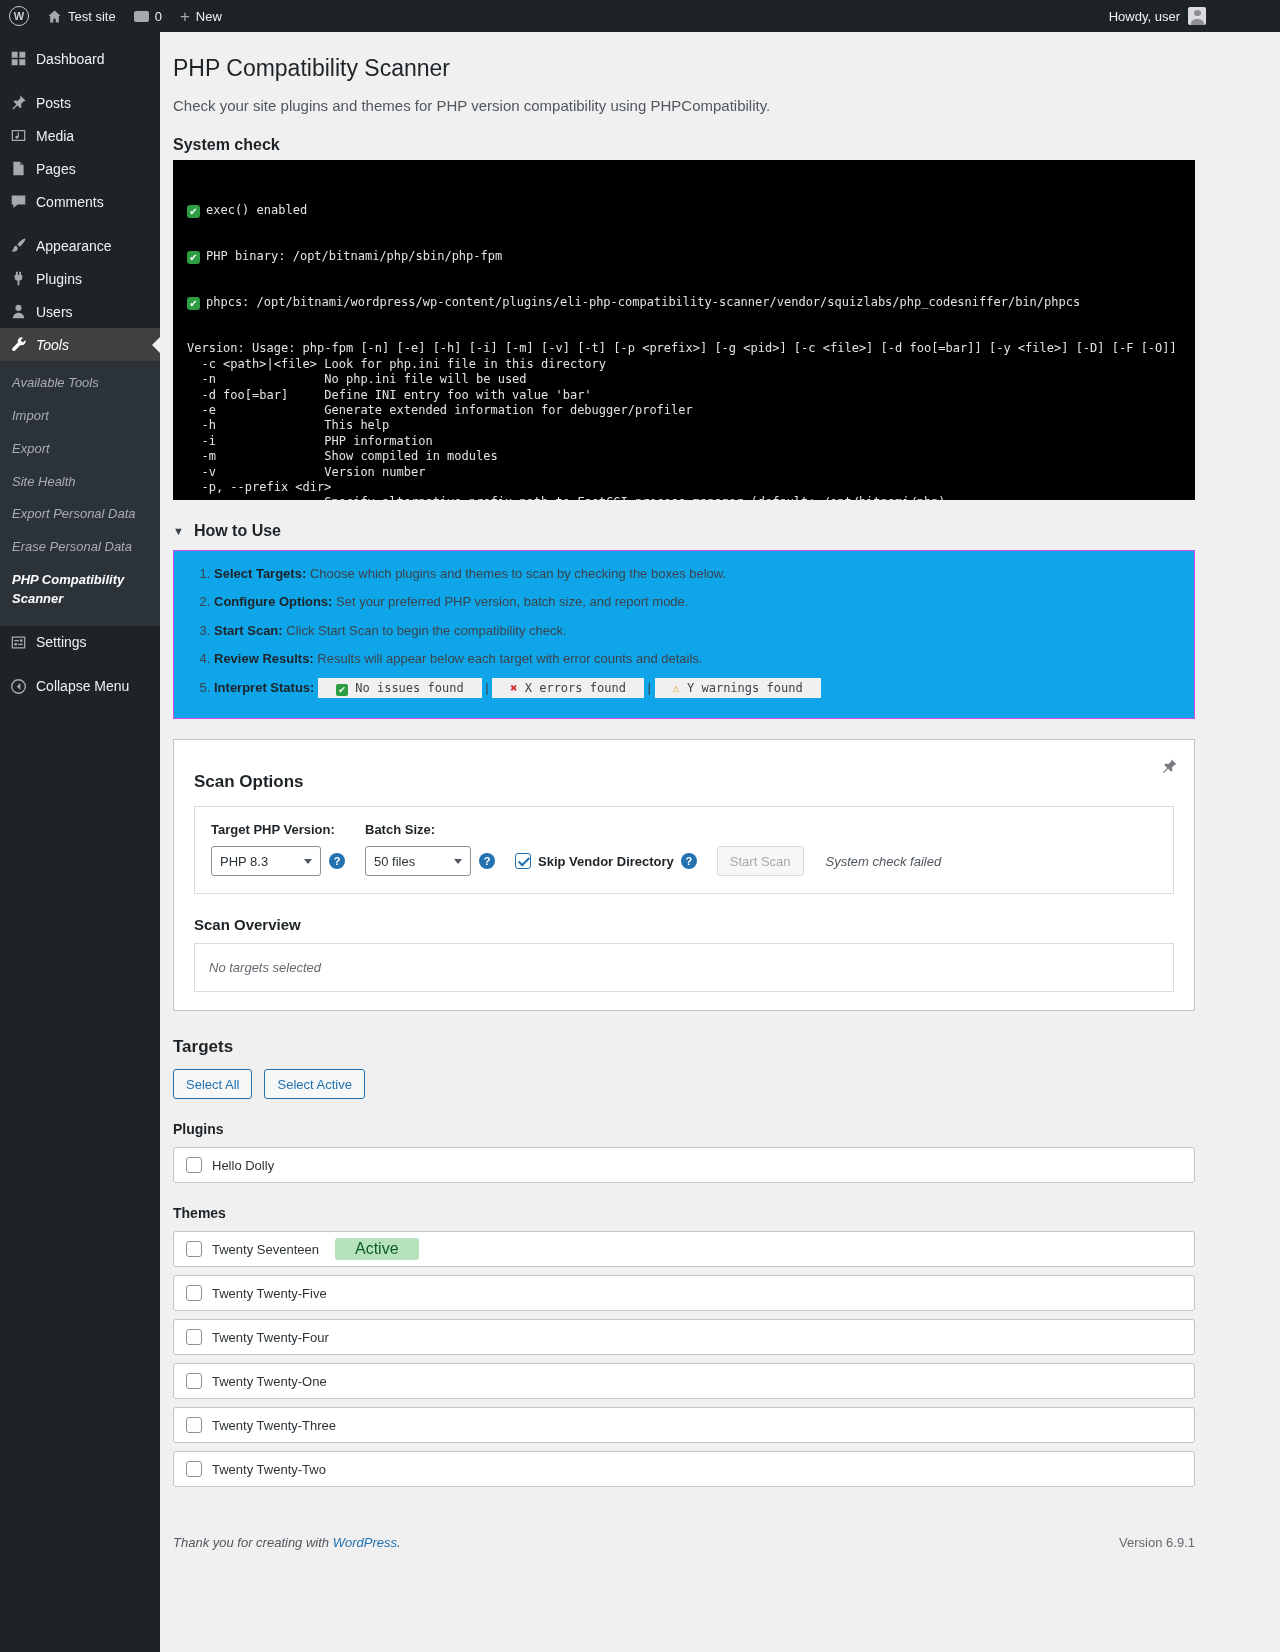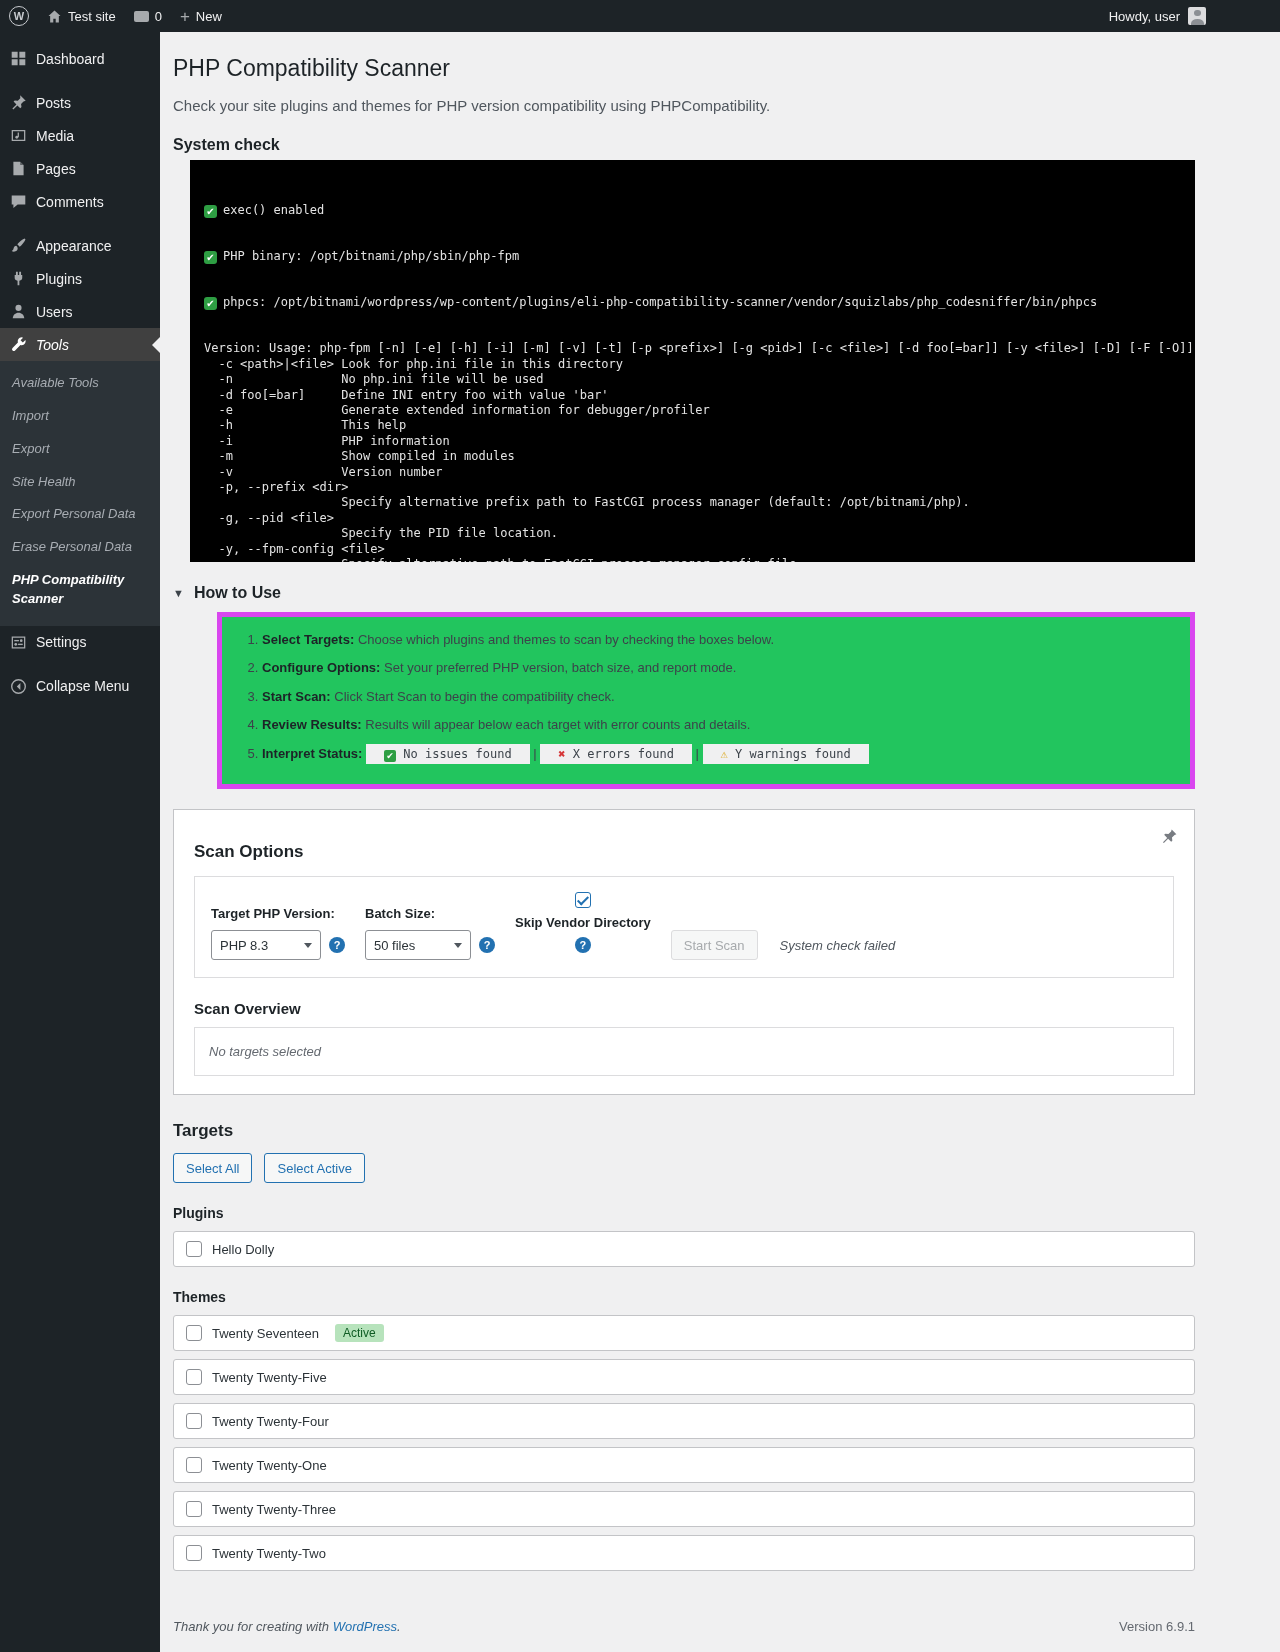--- a/index.html
+++ b/index.html
@@ -38,30 +38,30 @@
   .submenu .sub-item { display:block; padding:7px 12px; color:#a8adb3; font-size:13px; cursor:pointer; line-height:1.45; }
   .submenu .sub-item.current { color:#fff; font-weight:bold; }
 
   
   .main { position:absolute; top:32px; left:160px; width:1120px; padding:0 85px 0 13px; }
   .page-title { font-size:23px; font-weight:400; color:#1d2327; margin:22px 0 0; line-height:1.3; }
   .page-desc { font-size:15px; color:#50575e; margin:13px 0 0; }
   .sec-h { font-size:16px; font-weight:bold; color:#1d2327; margin:22px 0 6px; }
 
   .terminal { margin-top:2px; background:#000; color:#e3e3e3; font-family:"DejaVu Sans Mono", monospace;
-              font-size:12px; line-height:15.4px; padding:12px 14px; height:402px; overflow:hidden; white-space:pre;margin-left:17px; }
+              font-size:12px; line-height:15.4px; padding:12px 14px; height:340px; overflow:hidden; white-space:pre; }
   .ckbox { display:inline-block; width:13px; height:13px; background:#2e9e43; border-radius:3px; color:#fff;
            font-size:10px; line-height:13px; text-align:center; margin-right:6px; vertical-align:-1px;
            font-family:"DejaVu Sans", sans-serif; }
   .t-out { margin:0; font:inherit; white-space:pre; }
 
   .howto-head { display:flex; align-items:center; gap:10px; margin:22px 0 0; cursor:pointer; }
   .howto-head .tri { font-size:11px; color:#3c434a; }
   .howto-head .txt { font-size:16px; font-weight:bold; color:#1d2327; }
-  .howto-box { margin-top:10px; background:#22c55e; border:5px solid #d946ef; padding:4px 18px 12px;margin-left:44px; }
+  .howto-box { margin-top:10px; background:#0ea5e9; border:1px solid #d946ef; padding:4px 18px 12px; }
   .howto-box ol { margin:8px 0 2px; padding-left:22px; }
   .howto-box li { margin:9px 0; font-size:13px; color:#3c434a; line-height:1.5; }
   .howto-box b { color:#1d2327; }
   .chip { background:#f0f0f1; font-family:"DejaVu Sans Mono", monospace; font-size:12px; padding:3px 18px; white-space:nowrap; }
   .mini-ck { display:inline-block; width:12px; height:12px; background:#2e9e43; border-radius:2px; color:#fff;
              font-size:9px; line-height:12px; text-align:center; font-family:"DejaVu Sans", sans-serif; vertical-align:-1px; }
   .x-glyph { color:#d63638; font-weight:bold; }
   .warn-glyph { color:#dba617; }
 
   .card { margin-top:20px; background:#fff; border:1px solid #c3c4c7; padding:8px 20px 18px; position:relative; }
@@ -70,40 +70,40 @@
   .opt-box { border:1px solid #dcdcde; padding:15px 16px 17px; display:flex; align-items:flex-end; gap:20px; }
   .field-label { display:block; font-weight:bold; font-size:13px; color:#1d2327; margin-bottom:9px; }
   .ctl { display:flex; align-items:center; gap:8px; }
   .selwrap { position:relative; display:inline-block; }
   select { appearance:none; -webkit-appearance:none; border:1px solid #8c8f94; border-radius:3px; background:#fff;
            height:30px; font-size:13px; color:#2c3338; padding:0 26px 0 8px; font-family:inherit; cursor:pointer; }
   .selwrap::after { content:''; position:absolute; right:9px; top:13px; border:4px solid transparent;
                     border-top:5px solid #50575e; pointer-events:none; }
   .help { width:16px; height:16px; border-radius:50%; background:#2271b1; color:#fff; font-size:11px; font-weight:bold;
           display:inline-flex; align-items:center; justify-content:center; cursor:pointer; flex-shrink:0; }
-  .cbgroup { display:flex; align-items:center; gap:7px; margin-bottom:7px;flex-direction:column; }
+  .cbgroup { display:flex; align-items:center; gap:7px; margin-bottom:7px; }
   .cbgroup b { font-size:13px; color:#1d2327; }
   input[type=checkbox] { appearance:none; -webkit-appearance:none; width:16px; height:16px; border:1px solid #8c8f94;
           border-radius:3px; background:#fff; margin:0; cursor:pointer; position:relative; flex-shrink:0; }
   input[type=checkbox]:checked { border-color:#2271b1; }
   input[type=checkbox]:checked::after { content:''; position:absolute; left:4.5px; top:0.5px; width:4px; height:9px;
           border:solid #2271b1; border-width:0 2.5px 2.5px 0; transform:rotate(45deg); }
   .btn { height:30px; padding:0 12px; border-radius:3px; font-size:13px; font-family:inherit; }
   .btn-disabled { background:#f6f7f7; border:1px solid #dcdcde; color:#a7aaad; cursor:default; }
   .status-failed { font-style:italic; color:#50575e; font-size:13px; margin-bottom:7px; margin-left:2px; }
   .overview-h { font-size:15px; font-weight:bold; color:#1d2327; margin:22px 0 10px; }
   .overview-box { border:1px solid #dcdcde; padding:16px 14px; font-style:italic; color:#646970; font-size:13px; }
 
   .targets-h { font-size:17px; font-weight:bold; color:#1d2327; margin:26px 0 12px; }
   .btnrow { display:flex; gap:12px; }
   .btn-secondary { background:#f6f7f7; border:1px solid #2271b1; color:#2271b1; cursor:pointer; }
   .group-h { font-size:14px; font-weight:bold; color:#1d2327; margin:22px 0 10px; }
   .target-row { background:#fff; border:1px solid #c3c4c7; border-radius:3px; padding:0 12px; height:36px;
                 display:flex; align-items:center; gap:10px; margin-bottom:8px; font-size:13px; color:#2c3338; }
-  .badge-active { background:#b7e3bc; color:#0f5c24; font-size:12px; padding:2px 8px; border-radius:3px; margin-left:6px; }
+  .badge-active { background:#b7e3bc; color:#0f5c24; font-size:16px; padding:2px 20px; border-radius:3px; margin-left:6px; }
 
   .footer { display:flex; justify-content:space-between; align-items:center; margin-top:48px; font-size:13px;
             color:#50575e; padding-bottom:24px; }
   .footer .thanks { font-style:italic; }
   .footer a { color:#2271b1; cursor:pointer; }
   .footer .ver { color:#646970; }
 </style>
 </head>
 <body>
 

